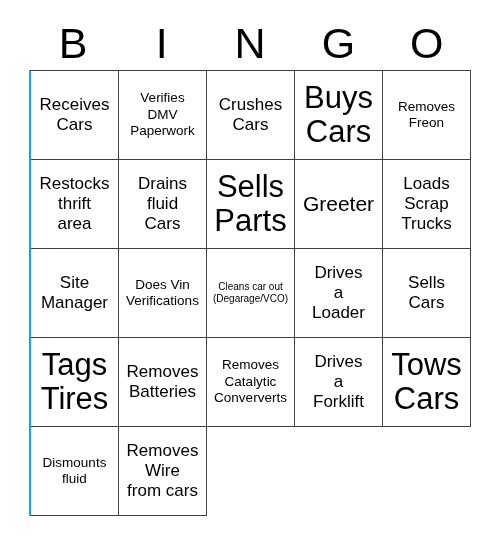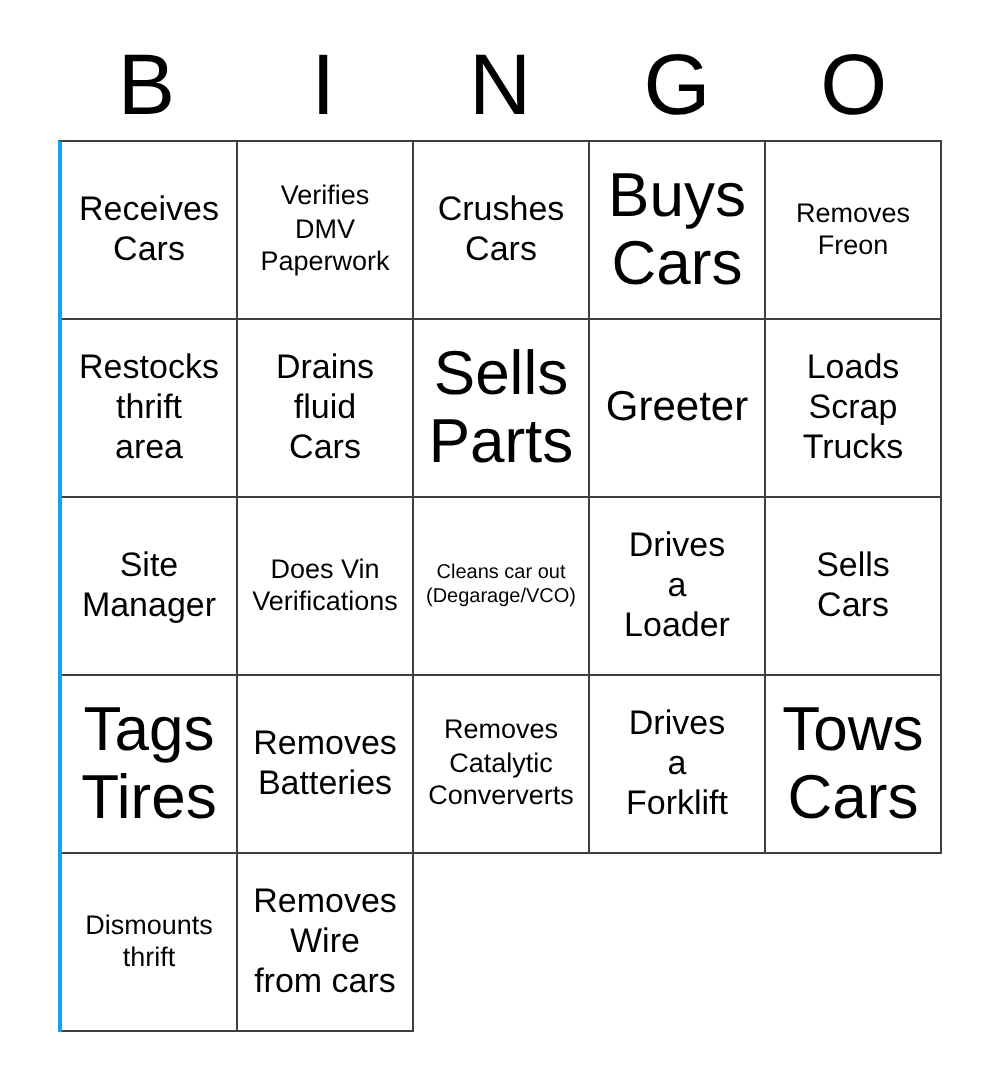--- a/index.html
+++ b/index.html
@@ -173,21 +173,21 @@
         <span class="cell-text">Drives
 a
 Forklift</span>
       </div>
       <div class="cell size-xl">
         <span class="cell-text">Tows
 Cars</span>
       </div>
       <div class="cell size-sm">
         <span class="cell-text">Dismounts
-thrift</span>
+fluid</span>
       </div>
       <div class="cell size-md">
         <span class="cell-text">Removes
 Wire
 from cars</span>
       </div>
     </div>
 
 </div>
 

